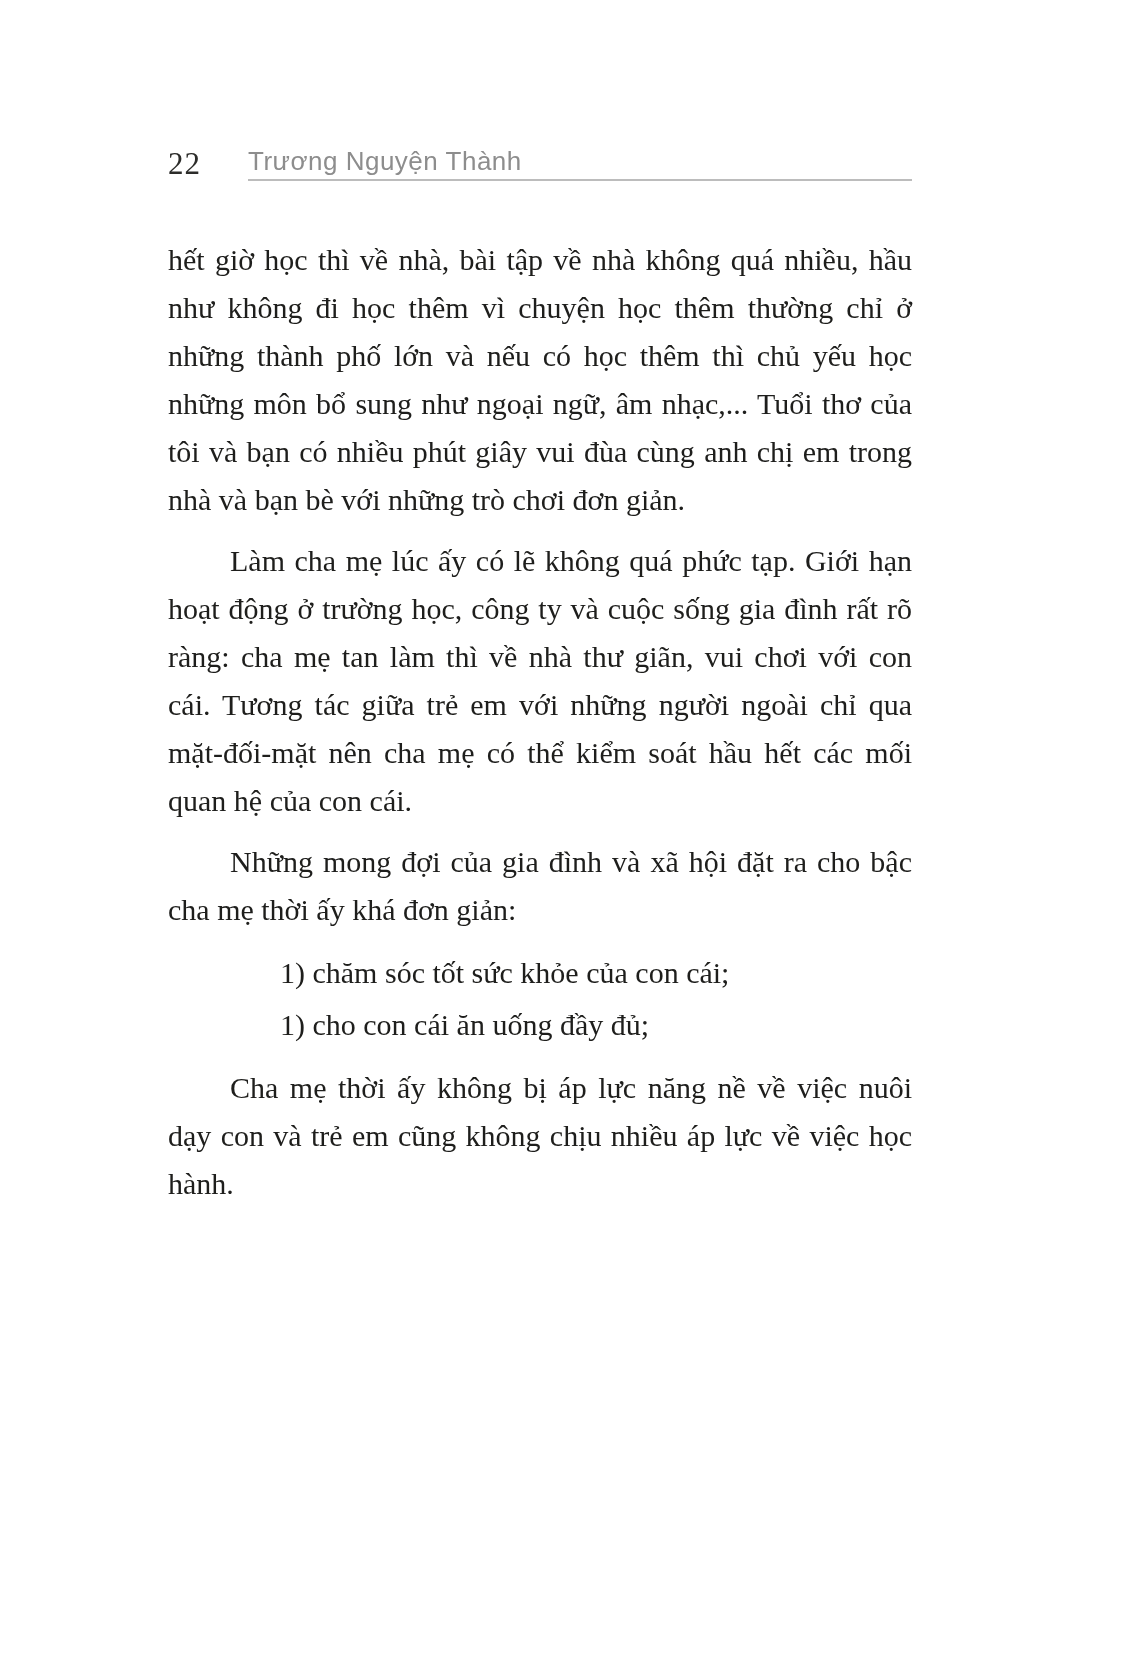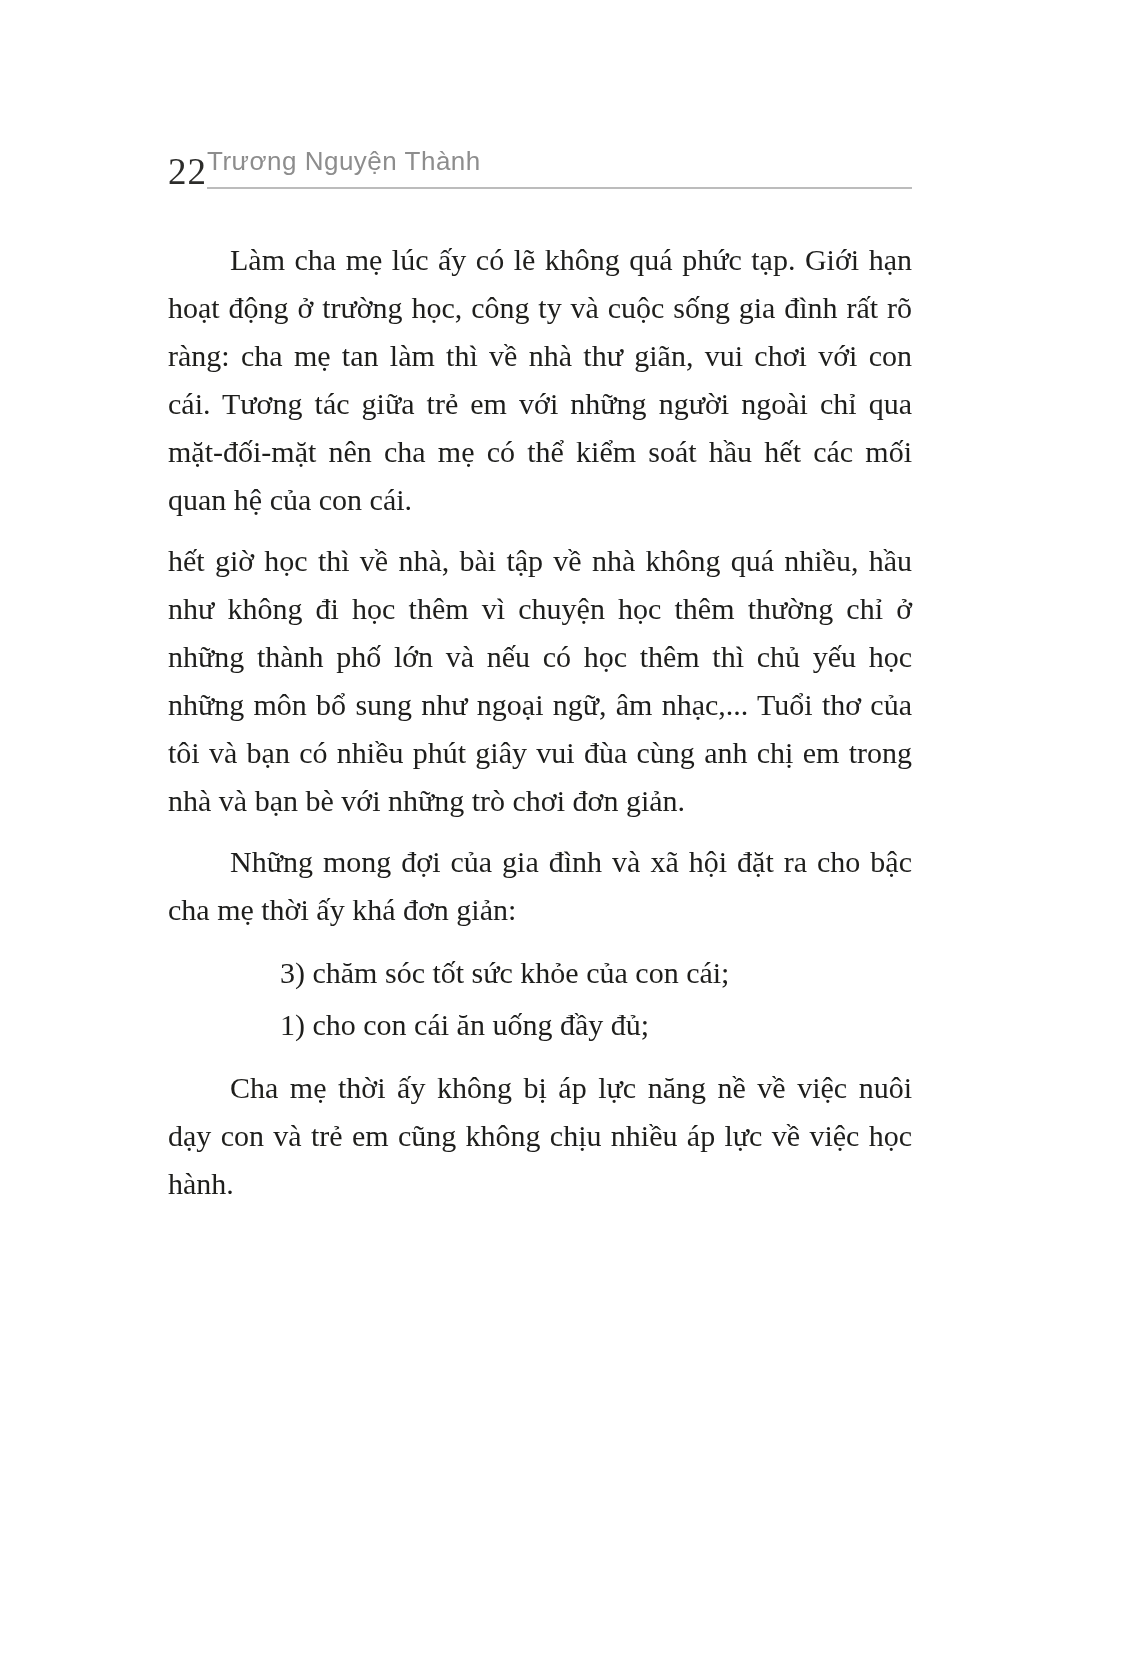--- a/index.html
+++ b/index.html
@@ -19,29 +19,31 @@
   .header {
     position: absolute;
     top: 146px;
     left: 168px;
     width: 744px;
     display: flex;
     align-items: flex-end;
   }
   .page-number {
     font-family: "Liberation Serif", "DejaVu Serif", serif;
-    font-size: 37px;
+    font-size: 31px;
     line-height: 34px;
     color: #2c2c2a;
+    margin-right: 16px;
     letter-spacing: 1px;
   }
   .running-title-wrap {
     flex: 1;
     border-bottom: 2px solid #bcbcbc;
-    padding-bottom: 11px;
+    padding-bottom: 3px;
+    margin-left: 31px;
   }
   .running-title {
     font-family: "Liberation Sans", "DejaVu Sans", sans-serif;
     font-size: 26px;
     line-height: 30px;
     color: #8d8d8d;
     letter-spacing: 0.5px;
   }
   .body-text {
     position: absolute;
@@ -73,29 +75,29 @@
 
   <div class="header">
     <span class="page-number">22</span>
     <div class="running-title-wrap">
       <span class="running-title">Trương Nguyện Thành</span>
     </div>
   </div>
 
   <div class="body-text">
 
+    <p class="para">hết giờ học thì về nhà, bài tập về nhà không quá nhiều, hầu như không đi học thêm vì chuyện học thêm thường chỉ ở những thành phố lớn và nếu có học thêm thì chủ yếu học những môn bổ sung như ngoại ngữ, âm nhạc,... Tuổi thơ của tôi và bạn có nhiều phút giây vui đùa cùng anh chị em trong nhà và bạn bè với những trò chơi đơn giản.</p>
+
     <p class="para indent">Làm cha mẹ lúc ấy có lẽ không quá phức tạp. Giới hạn hoạt động ở trường học, công ty và cuộc sống gia đình rất rõ ràng: cha mẹ tan làm thì về nhà thư giãn, vui chơi với con cái. Tương tác giữa trẻ em với những người ngoài chỉ qua mặt-đối-mặt nên cha mẹ có thể kiểm soát hầu hết các mối quan hệ của con cái.</p>
-
-    <p class="para">hết giờ học thì về nhà, bài tập về nhà không quá nhiều, hầu như không đi học thêm vì chuyện học thêm thường chỉ ở những thành phố lớn và nếu có học thêm thì chủ yếu học những môn bổ sung như ngoại ngữ, âm nhạc,... Tuổi thơ của tôi và bạn có nhiều phút giây vui đùa cùng anh chị em trong nhà và bạn bè với những trò chơi đơn giản.</p>
 
 
     <p class="para indent">Những mong đợi của gia đình và xã hội đặt ra cho bậc cha mẹ thời ấy khá đơn giản:</p>
 
     <div class="numbered-list">
-      <div class="list-item">3) chăm sóc tốt sức khỏe của con cái;</div>
+      <div class="list-item">1) chăm sóc tốt sức khỏe của con cái;</div>
       <div class="list-item">1) cho con cái ăn uống đầy đủ;</div>
     </div>
 
     <p class="para indent">Cha mẹ thời ấy không bị áp lực năng nề về việc nuôi dạy con và trẻ em cũng không chịu nhiều áp lực về việc học hành.</p>
 
   </div>
 
 </div>
 
 </body></html>

